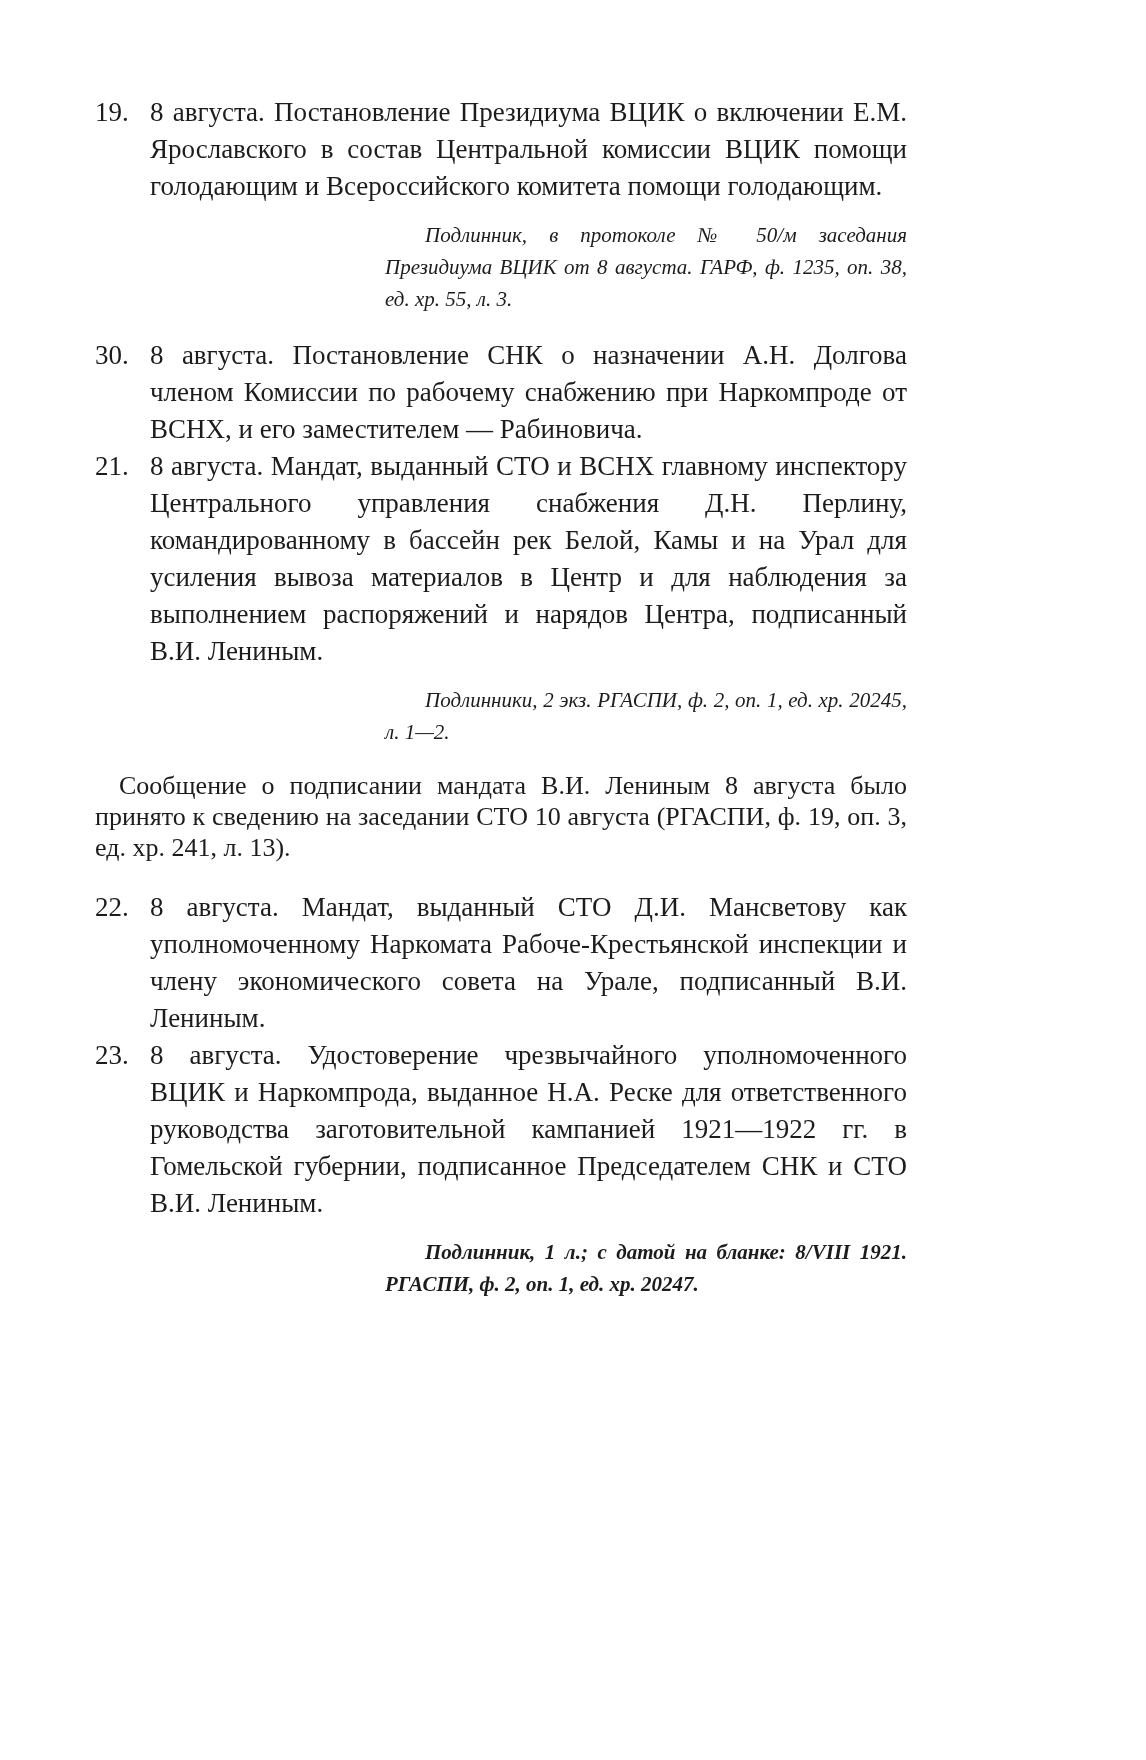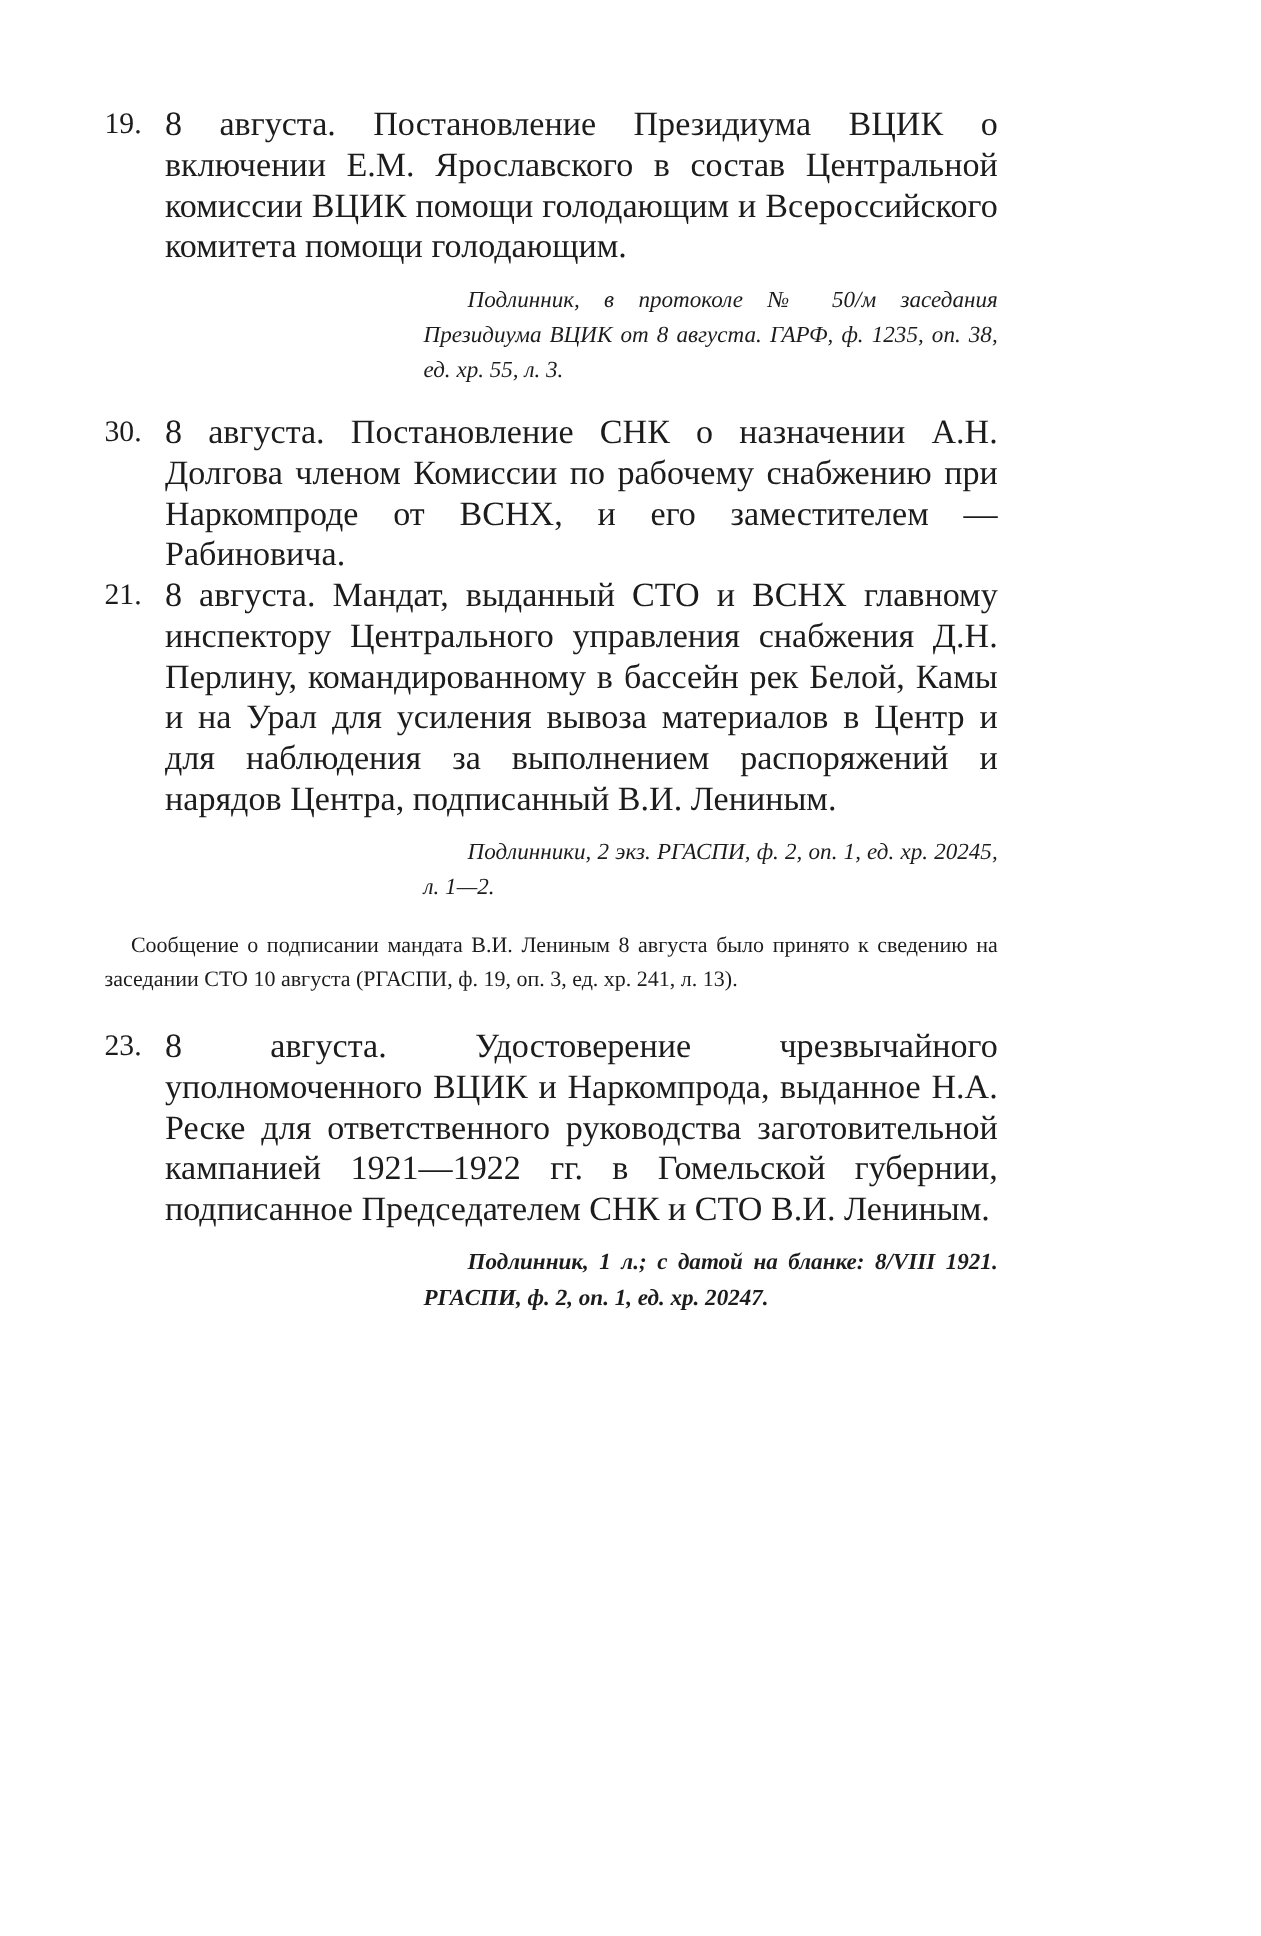--- a/index.html
+++ b/index.html
@@ -32,21 +32,21 @@
   }
   .entry-num {
     flex: 0 0 55px;
     width: 55px;
     font-size: 27px;
     line-height: 37px;
     white-space: nowrap;
   }
   .entry-body {
     flex: 1 1 auto;
-    font-size: 31px;
+    font-size: 27px;
     line-height: 37px;
     text-align: justify;
     text-align-last: left;
   }
   .source {
     margin: 14px 0 22px 290px;
     width: 522px;
     font-style: italic;
     font-size: 21px;
     line-height: 32px;
@@ -54,21 +54,21 @@
     text-align: justify;
     text-align-last: left;
   }
   .source.last {
     margin-bottom: 0;
     font-weight: bold;
   }
   .note {
     margin: 16px 0 26px 0;
     width: 812px;
-    font-size: 20px;
+    font-size: 26px;
     line-height: 31px;
     text-indent: 24px;
     text-align: justify;
     text-align-last: left;
   }
   .page-num {
     margin-top: 186px;
     width: 812px;
     text-align: right;
     font-weight: bold;
@@ -93,20 +93,24 @@
       <div class="entry-body">8 августа. Постановление СНК о назначении А.Н. Долгова членом Комиссии по рабочему снабжению при Наркомпроде от ВСНХ, и его заместителем — Рабиновича.</div>
     </div>
 
     <div class="entry">
       <div class="entry-num">21.</div>
       <div class="entry-body">8 августа. Мандат, выданный СТО и ВСНХ главному инспектору Центрального управления снабжения Д.Н. Перлину, командированному в бассейн рек Белой, Камы и на Урал для усиления вывоза материалов в Центр и для наблюдения за выполнением распоряжений и нарядов Центра, подписанный В.И. Лениным.</div>
     </div>
     <p class="source">Подлинники, 2 экз. РГАСПИ, ф. 2, оп. 1, ед. хр. 20245, л. 1—2.</p>
     <p class="note">Сообщение о подписании мандата В.И. Лениным 8 августа было принято к сведению на заседании СТО 10 августа (РГАСПИ, ф. 19, оп. 3, ед. хр. 241, л. 13).</p>
 
+    <div class="entry">
+      <div class="entry-num">22.</div>
+      <div class="entry-body">8 августа. Мандат, выданный СТО Д.И. Мансветову как уполномоченному Наркомата Рабоче-Крестьянской инспекции и члену экономического совета на Урале, подписанный В.И. Лениным.</div>
+    </div>
 
     <div class="entry">
       <div class="entry-num">23.</div>
       <div class="entry-body">8 августа. Удостоверение чрезвычайного уполномоченного ВЦИК и Наркомпрода, выданное Н.А. Реске для ответственного руководства заготовительной кампанией 1921—1922 гг. в Гомельской губернии, подписанное Председателем СНК и СТО В.И. Лениным.</div>
     </div>
     <p class="source last">Подлинник, 1 л.; с датой на бланке: 8/VIII 1921. РГАСПИ, ф. 2, оп. 1, ед. хр. 20247.</p>
 
 
   </div>
 </div>

